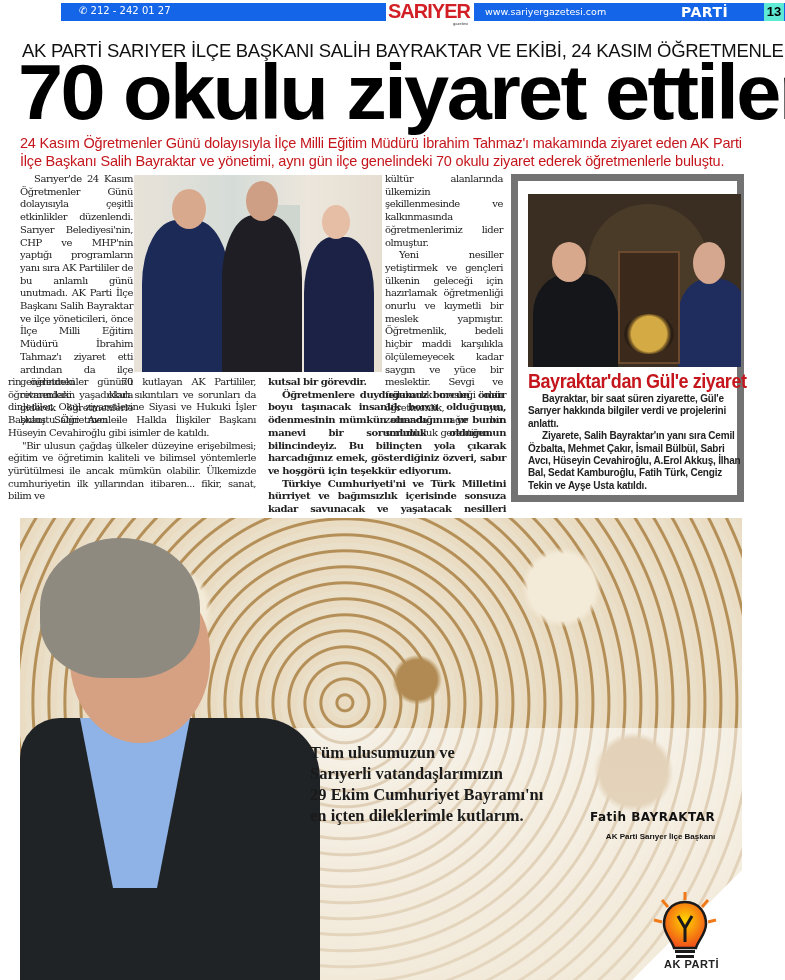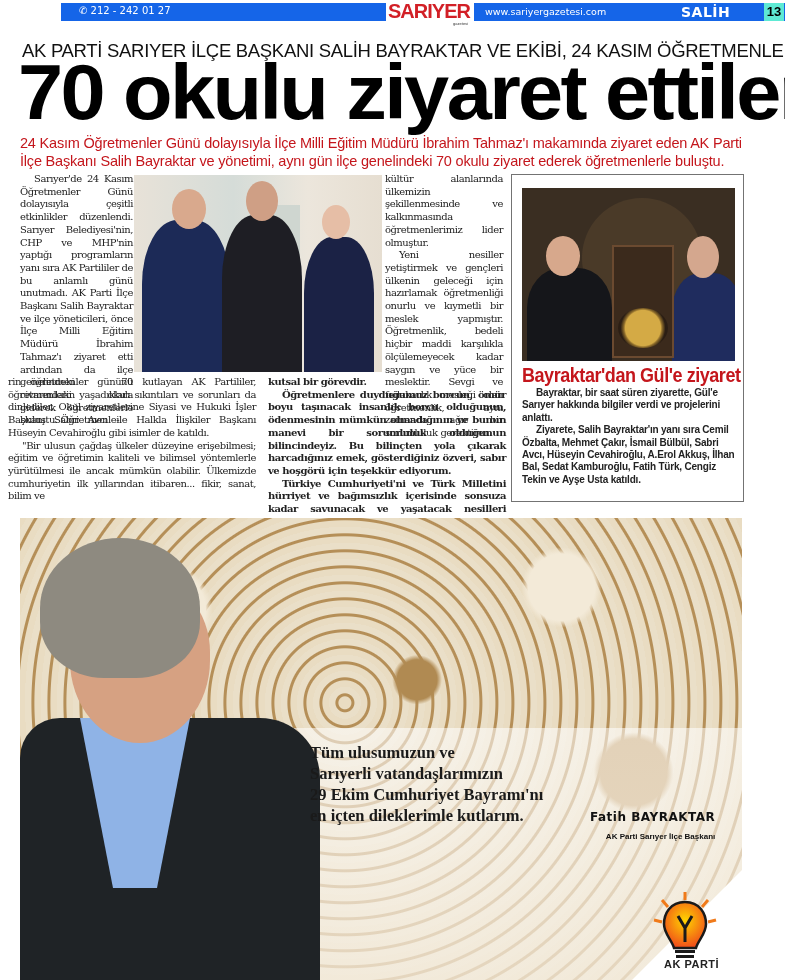--- a/index.html
+++ b/index.html
@@ -33,21 +33,21 @@
 
   
   .photo { position: absolute; overflow: hidden; }
   .photo-main { left: 134px; top: 175px; width: 248px; height: 197px; background: #efe9df; }
   .photo-main .wall { position: absolute; inset: 0; background: linear-gradient(90deg, #e8e2d8 0%, #d5dcd8 40%, #ece6dc 70%, #e6ded1 100%); }
   .photo-main .window { position: absolute; left: 118px; top: 30px; width: 48px; height: 120px; background: #cfd6d0; }
   .person { position: absolute; border-radius: 40% 40% 0 0; }
   .head { position: absolute; border-radius: 50%; background: #e0b49a; }
 
   
-  .sidebox { position: absolute; left: 511px; top: 174px; width: 233px; height: 328px; border: 1px solid #737373; }
+  .sidebox { position: absolute; left: 511px; top: 174px; width: 233px; height: 328px; border: 7px solid #737373; }
   .sidephoto { position: absolute; left: 10px; top: 13px; width: 213px; height: 173px; overflow: hidden; background: #3a2e22; }
   .sidephoto .sun { position: absolute; left: 60px; top: 10px; width: 120px; height: 120px; border-radius: 50%; background: radial-gradient(circle, #b69a4b 0 8%, #4a3a28 9% 100%); }
   .sidephoto .frame { position: absolute; left: 90px; top: 57px; width: 62px; height: 113px; background: #3b2a1c; border: 2px solid #6b4a30; }
   .sidephoto .plate { position: absolute; left: 96px; top: 120px; width: 50px; height: 40px; border-radius: 50%; background: radial-gradient(circle, #d4aa45 0 55%, #8b6a2a 60%, #2b1e14 70%); }
   .side-title { position: absolute; left: 10px; top: 189px; font: bold 20px/22px "Liberation Sans", sans-serif; color: #c4161c; letter-spacing: -0.5px; white-space: nowrap; transform: scaleX(0.9); transform-origin: left; }
   .side-text { position: absolute; left: 10px; top: 212px; width: 215px; font: bold 10px/12.4px "Liberation Sans", sans-serif; color: #222; letter-spacing: -0.2px; }
   .side-text p { text-indent: 14px; }
 
   
   .ad { position: absolute; left: 20px; top: 518px; width: 722px; height: 462px; overflow: hidden;
@@ -76,21 +76,21 @@
 </head>
 <body>
 
 <div class="topbar">
   <span class="phone">✆ 212 - 242 01 27</span>
   <div class="logo-box">
     <span class="logo">SARIYER</span>
     <span class="logo-sub">gazetesi</span>
   </div>
   <span class="site">www.sariyergazetesi.com</span>
-  <span class="section">SALİH</span>
+  <span class="section">PARTİ</span>
   <div class="page-box">
     <span class="page-no">13</span>
   </div>
 </div>
 
 <div class="kicker">AK PARTİ SARIYER İLÇE BAŞKANI SALİH BAYRAKTAR VE EKİBİ, 24 KASIM ÖĞRETMENLER GÜNÜ'NDE</div>
 <h1 class="headline">70 okulu ziyaret ettiler</h1>
 <div class="deck">24 Kasım Öğretmenler Günü dolayısıyla İlçe Milli Eğitim Müdürü İbrahim Tahmaz'ı makamında ziyaret eden AK Parti İlçe Başkanı Salih Bayraktar ve yönetimi, aynı gün ilçe genelindeki 70 okulu ziyaret ederek öğretmenlerle buluştu.</div>
 
 <div class="col col1">

